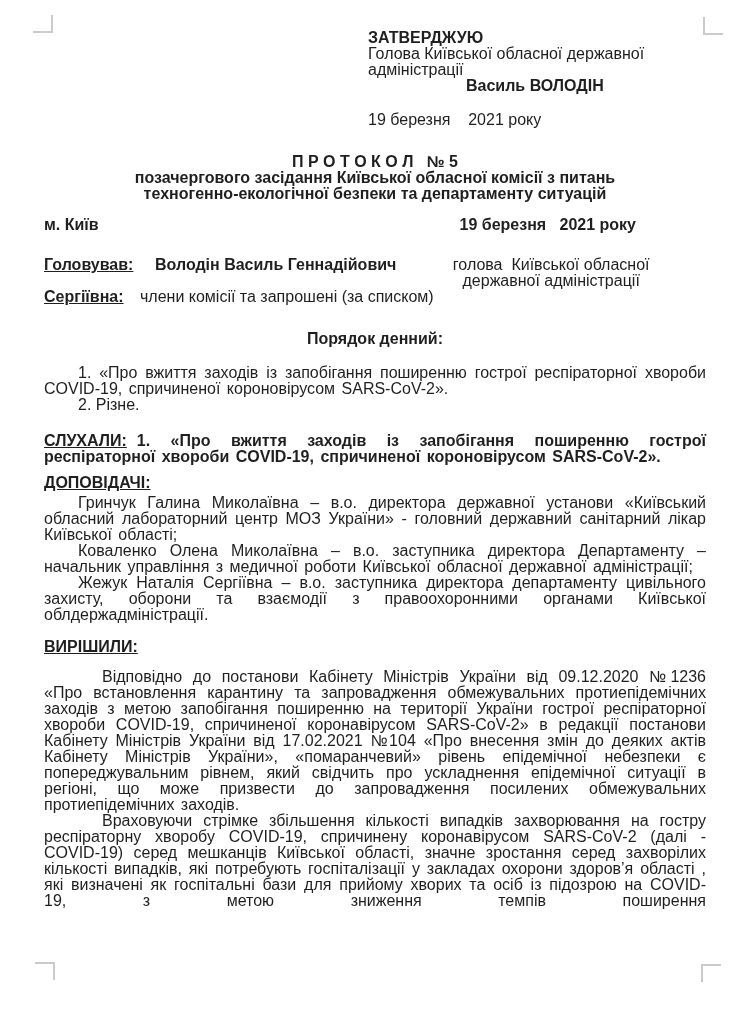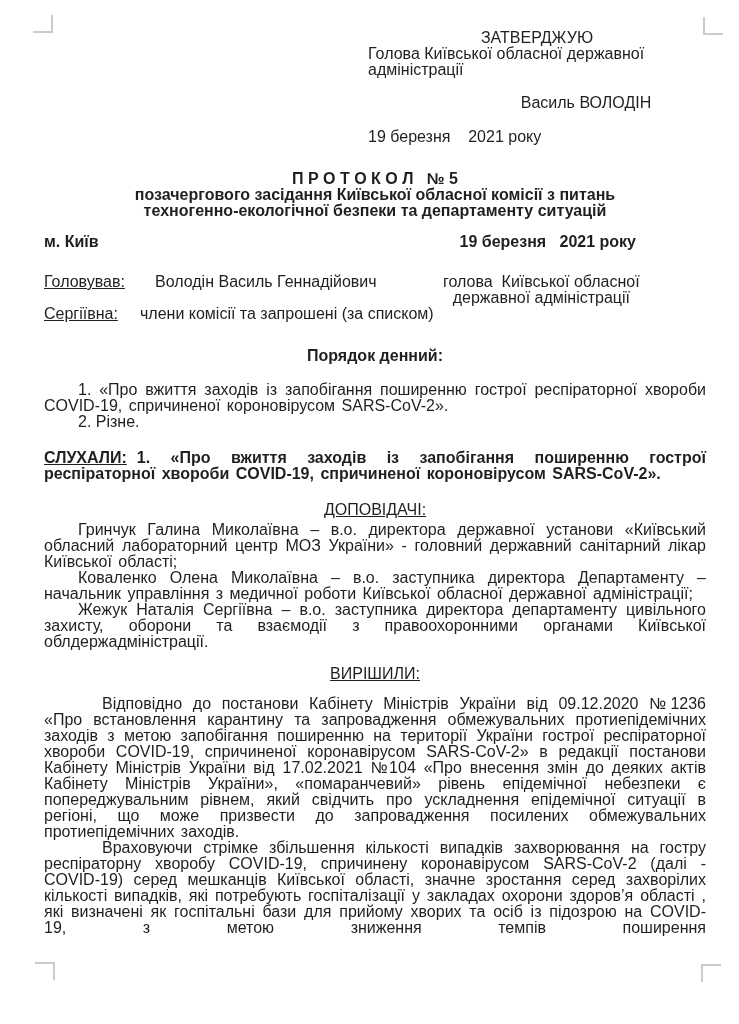--- a/index.html
+++ b/index.html
@@ -16,50 +16,50 @@
   .mark { position:absolute; width:20px; height:18px; border:0 solid #cbcbcb; }
   .mark-tl { left:33px;  top:15px;  border-right-width:2px; border-bottom-width:2px; }
   .mark-tr { left:703px; top:17px;  border-left-width:2px;  border-bottom-width:2px; }
   .mark-bl { left:35px;  top:962px; border-right-width:2px; border-top-width:2px; }
   .mark-br { left:701px; top:964px; border-left-width:2px;  border-top-width:2px; }
 
   .content {
     position:absolute; left:44px; top:30px; width:662px;
     font-size:16px; line-height:16px; color:#1f1f1f;
   }
-  .b { font-weight:normal;text-align:center; }
+  .b { font-weight:bold; }
   .u { text-decoration:underline; }
   .pre { white-space:pre-wrap; }
   .just { text-align:justify; word-spacing:2px; }
   .just-last { text-align:justify; text-align-last:justify; word-spacing:2px; }
   .ind { text-indent:34px; }
   .ind-lg { text-indent:58px; }
 
   .approve { margin-left:324px; width:338px; }
-  .approve-name { margin-top:17px; padding-left:98px; }
+  .approve-name { padding-left:98px; }
   .approve-date { margin-top:18px; }
 
   .doc-title { margin-top:26px; text-align:center; font-weight:bold; }
 
   .place-row { margin-top:15px; display:flex; justify-content:space-between; font-weight:bold;gap:40px; }
   .place-date { margin-right:70px; }
 
   .chair-row { margin-top:24px; display:flex; }
   .chair-label { width:111px; flex:none; }
   .chair-name { flex:none; }
   .chair-role { flex:1; text-align:center; }
 
   .att-row { display:flex; }
   .att-label { width:96px; flex:none; }
 
   .agenda-head { margin-top:26px; text-align:center; font-weight:bold; }
   .agenda-item1 { margin-top:18px; }
   .heard { margin-top:20px; font-weight:bold; }
   .heard-label { margin-right:10px; }
-  .speakers-head { margin-top:20px; }
+  .speakers-head { margin-top:10px; }
   .speaker-1 { margin-top:4px; }
   .decided-head { margin-top:16px; }
   .decided-p1 { margin-top:14px; }
 </style>
 </head>
 <body>
 
 <div class="page">
 
   <div class="mark mark-tl"></div>

